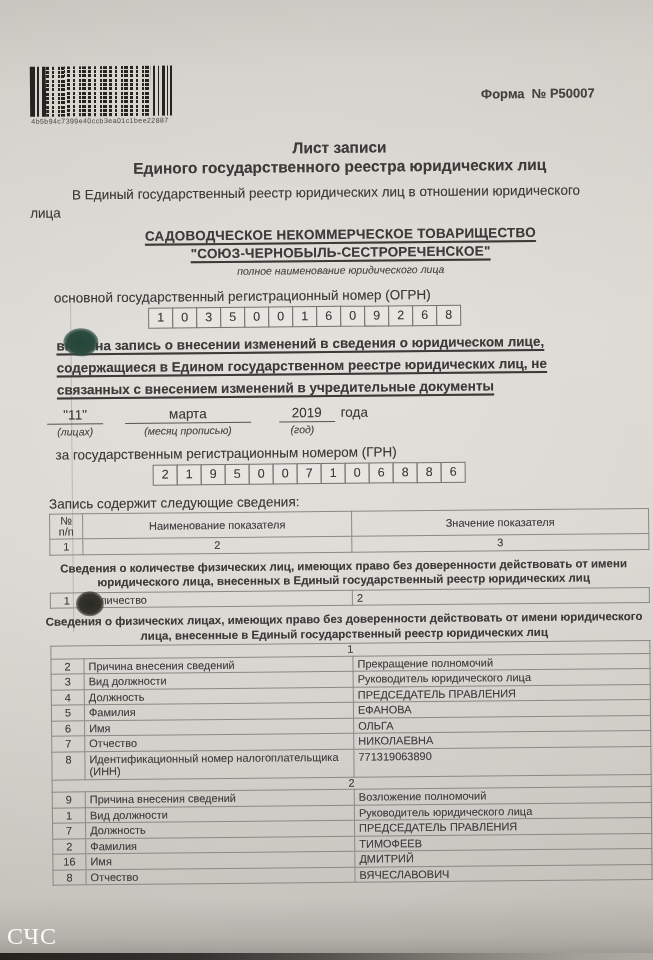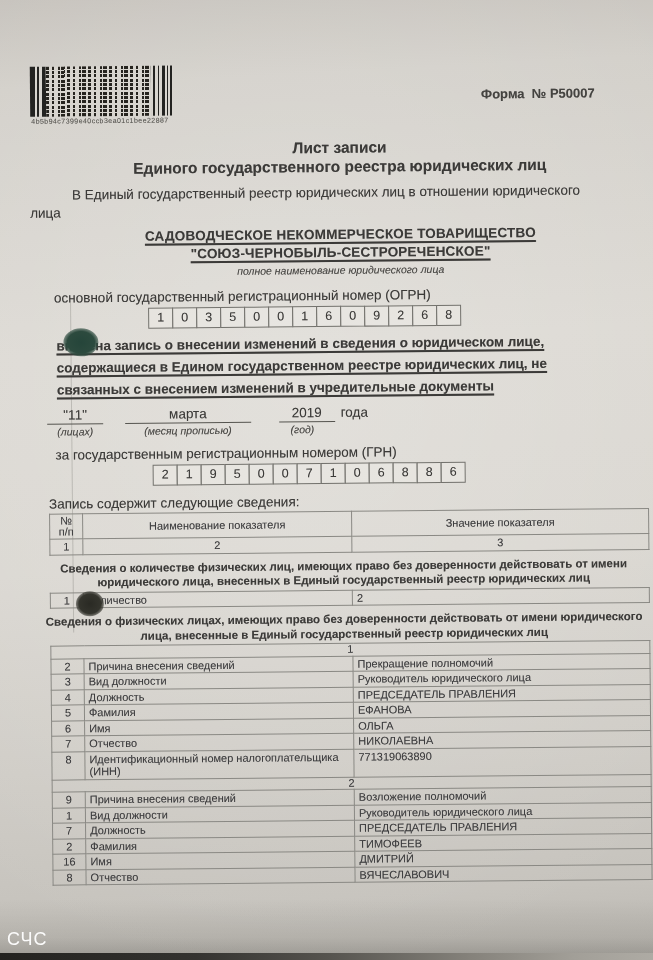--- a/index.html
+++ b/index.html
@@ -82,21 +82,21 @@
   .t3 { margin-top:2px; }
 
   .hole1 { position:absolute; left:64px; top:326px; width:35px; height:28px; border-radius:50%;
     background:radial-gradient(ellipse at 50% 50%, #25453a 0%, #2c4a3e 55%, rgba(44,74,62,0.35) 80%, rgba(44,74,62,0) 100%); }
   .hole2 { position:absolute; left:74px; top:589px; width:28px; height:25px; border-radius:50%;
     background:radial-gradient(ellipse at 50% 50%, #2a2a24 0%, #34342d 55%, rgba(52,52,45,0.3) 80%, rgba(52,52,45,0) 100%); }
 
   .shadow-band { position:absolute; left:0; right:0; bottom:6px; height:55px; background:linear-gradient(180deg, rgba(120,117,110,0) 0%, rgba(120,117,110,0.18) 70%, rgba(90,88,82,0.30) 100%); }
   .bottom-strip { position:absolute; left:0; right:0; bottom:0; height:7px;
     background:linear-gradient(90deg, #23221f 0%, #343330 30%, #55534e 50%, #85827b 72%, #a29f98 88%, #aeaba4 100%); }
-  .watermark { position:absolute; left:7px; bottom:10px; font-size:18px; letter-spacing:1px; color:rgba(255,255,255,0.95); text-shadow:none; }
+  .watermark { position:absolute; left:7px; bottom:10px; font-size:24px; letter-spacing:1px; color:rgba(255,255,255,0.95); text-shadow:none;font-family:Liberation Serif, serif; }
 </style>
 </head>
 <body>
 
 <div class="photo">
   <div class="paper">
     <div class="fold-line"></div>
 
     <div class="barcode">
       <div class="bc-left"></div>

